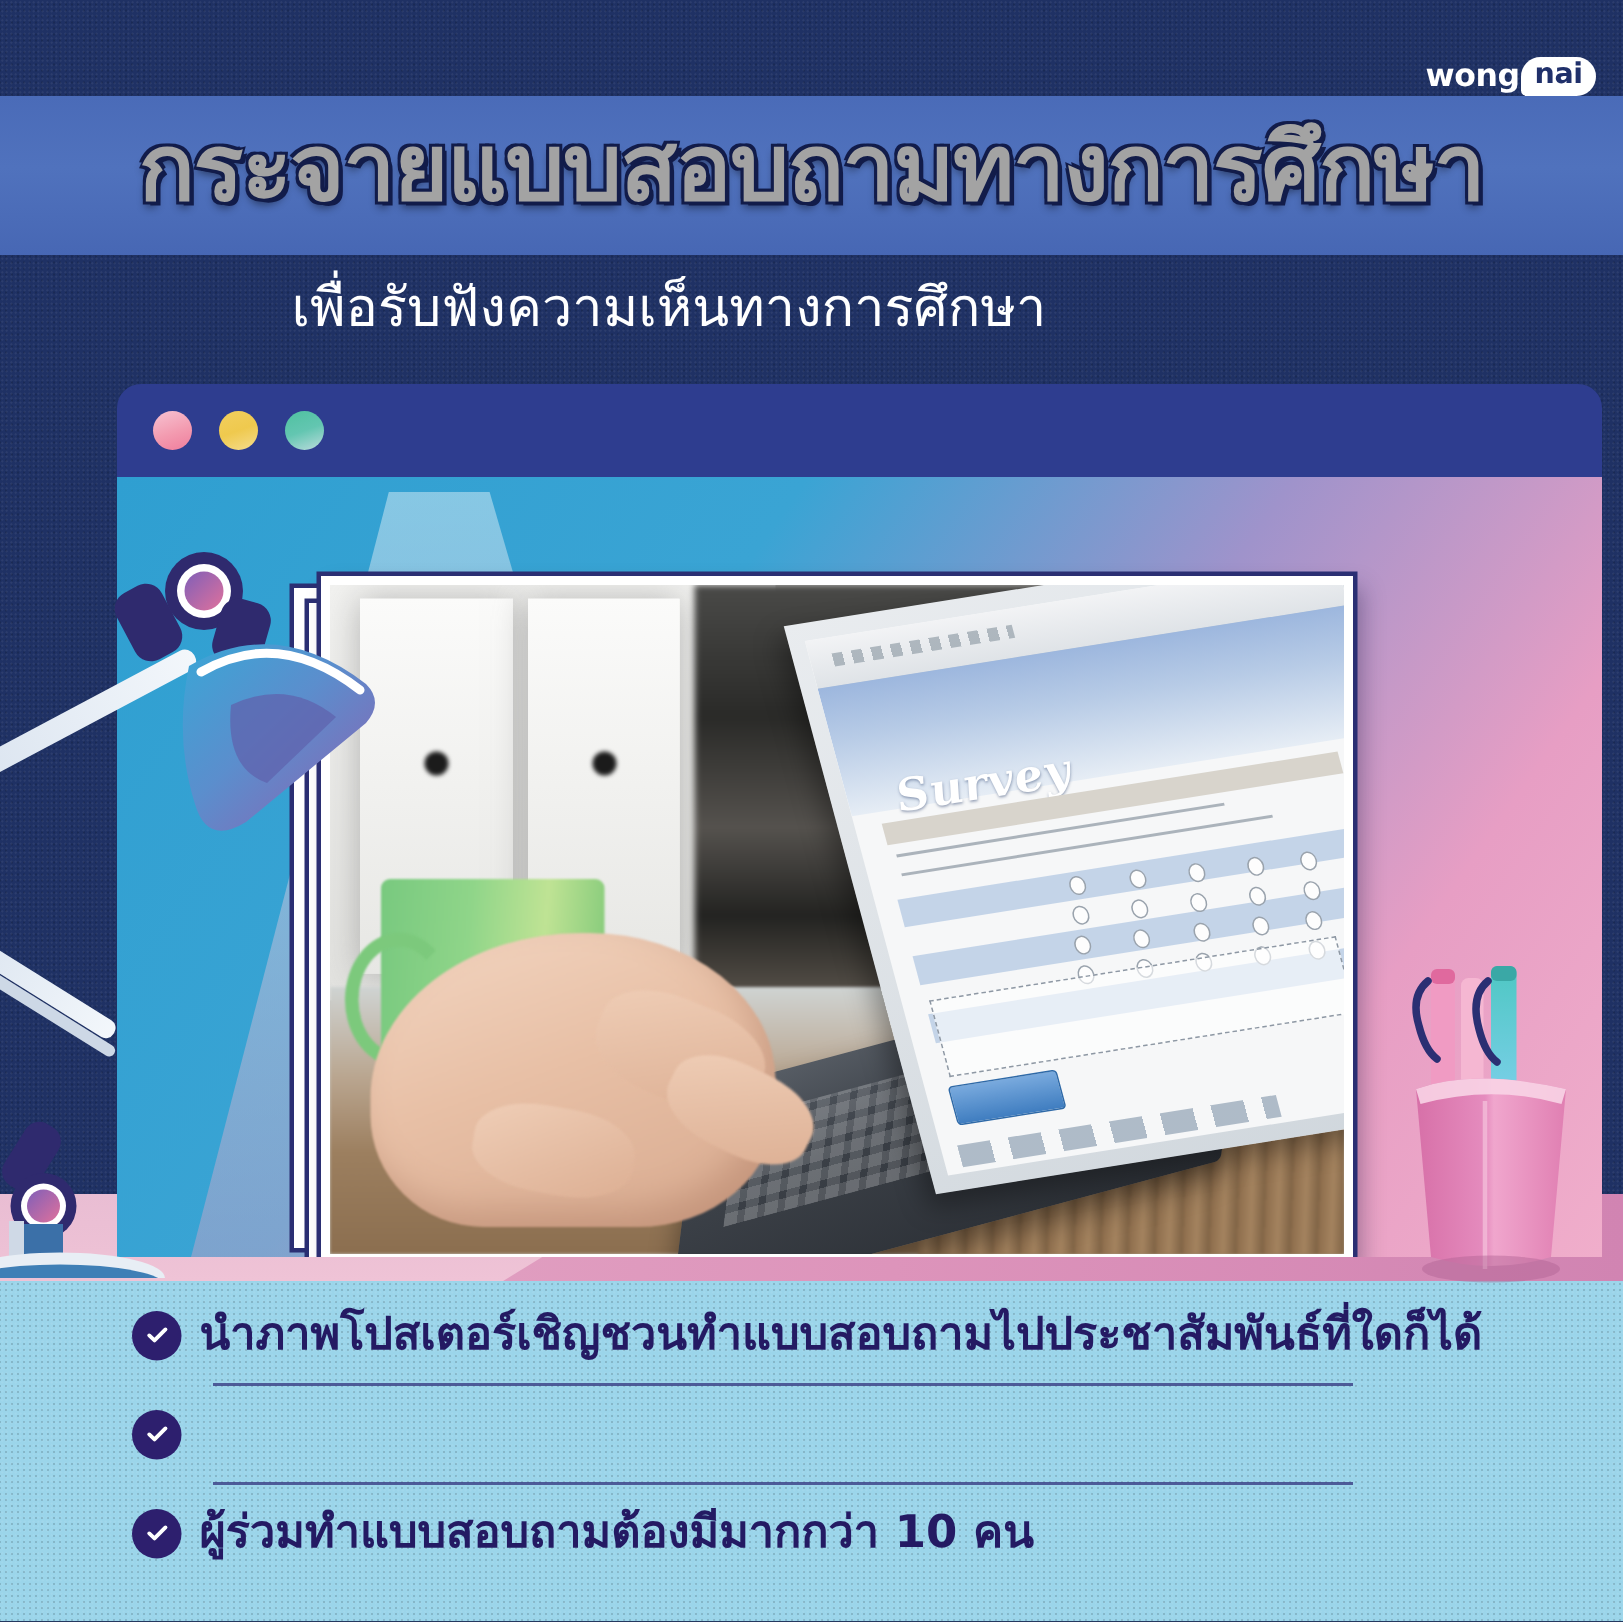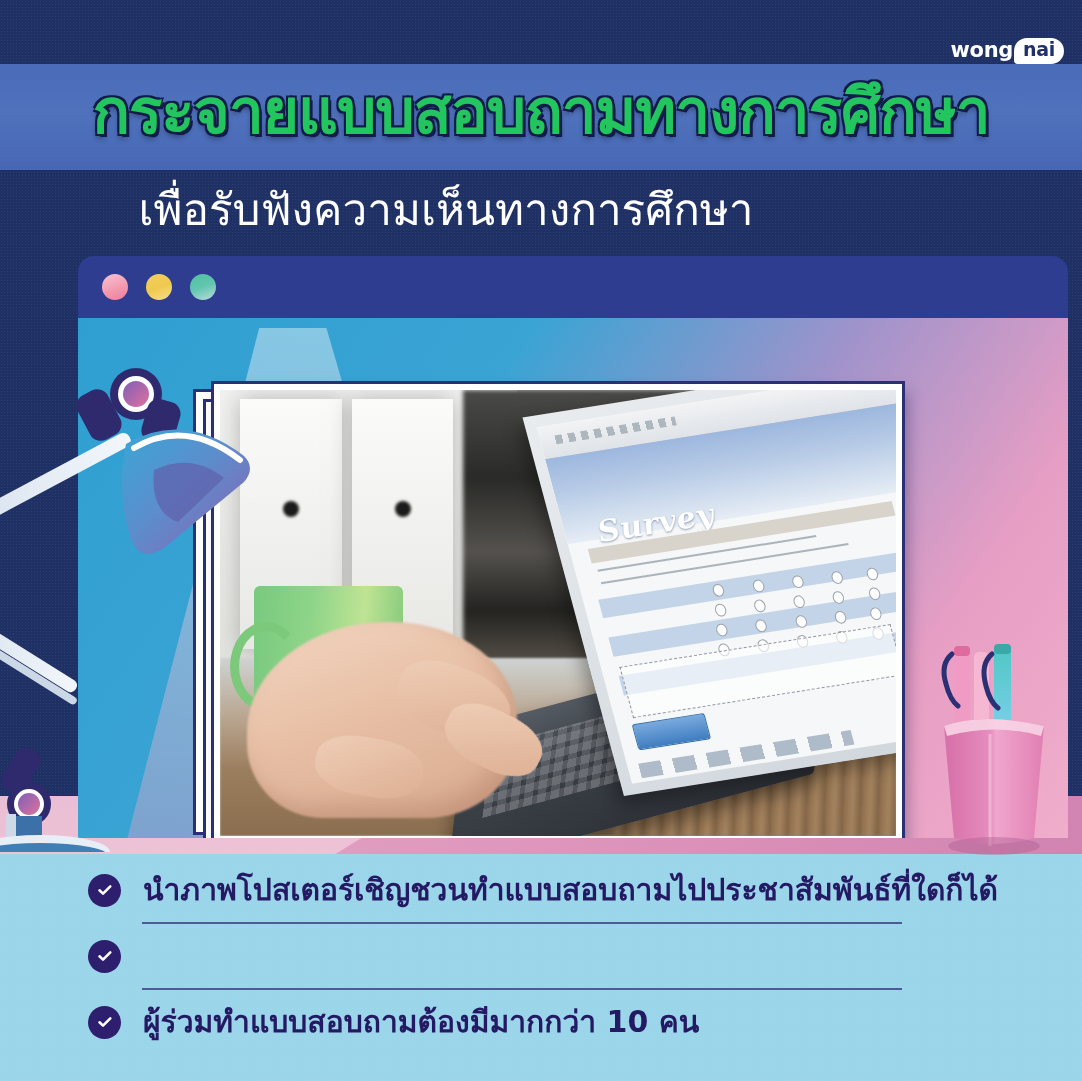--- a/index.html
+++ b/index.html
@@ -80,37 +80,37 @@
     letter-spacing: -.5px;
     margin-top: 4px;
   }
 
   
   .headline {
     position: absolute;
     left: 0; top: 76px; width: 1082px;
     text-align: center;
     z-index: 20;
-    color: #22c55e;
+    color: #a3a3a3;
     font-size: 62px;
     font-weight: 700;
     letter-spacing: -1px;
     line-height: 1.15;
     text-shadow:
       3px 3px 0 #121c4a, -2px 2px 0 #121c4a, 2px -2px 0 #121c4a,
       -2px -2px 0 #121c4a, 0 4px 6px rgba(0,0,0,.45);
     font-family: "DejaVu Sans", "Liberation Sans", sans-serif;
   }
   .subhead {
     position: absolute;
     left: 0; top: 184px; width: 892px;
     text-align: center;
     z-index: 20;
     color: #ffffff;
-    font-size: 44px;
+    font-size: 36px;
     font-weight: 400;
     line-height: 1.2;
   }
 
   
   .browser {
     position: absolute;
     left: 78px; top: 256px;
     width: 990px; height: 582px;
     border-radius: 16px 16px 0 0;
@@ -347,21 +347,21 @@
     clip-path: polygon(0 0, 100% 0, 78% 100%, 0 100%);
   }
 
   
   .bullets {
     position:absolute; left:0; top:858px; width:1082px; z-index:25;
     padding: 0 88px;
     box-sizing: border-box;
   }
   .bullet-row {
-    display:flex; align-items:center; gap:22px;
+    display:flex; align-items:center; gap:12px;
     height: 64px;
   }
   .check {
     flex: 0 0 auto;
     width: 33px; height: 33px; border-radius:50%;
     background:#2d1f6e;
     display:flex; align-items:center; justify-content:center;
   }
   .check svg { display:block; }
   .bullet-text {

